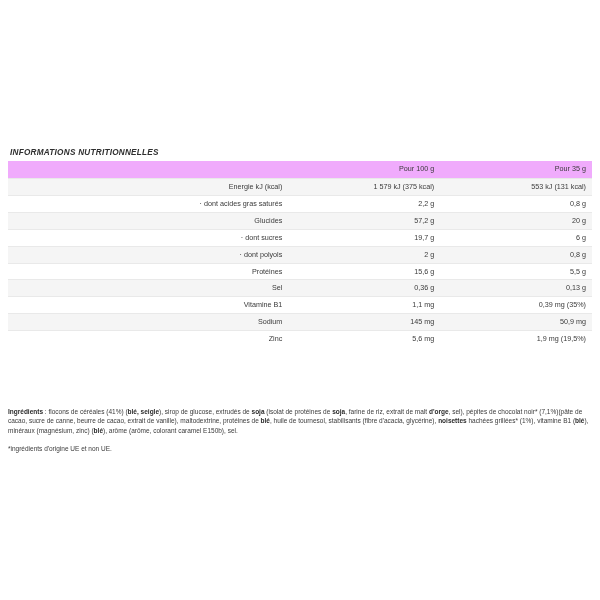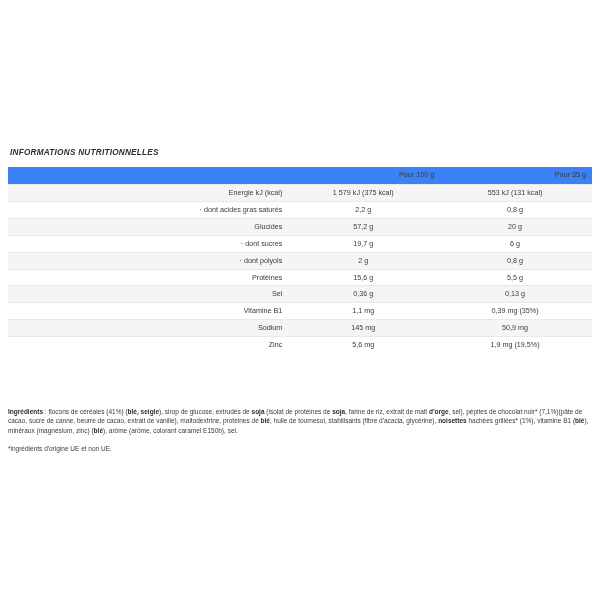--- a/index.html
+++ b/index.html
@@ -25,41 +25,41 @@
     left: 8px;
     top: 148px;
     width: 584px;
   }
   .nut-title {
     font-style: italic;
     font-weight: bold;
     font-size: 8.2px;
     letter-spacing: 0.25px;
     color: #2f2f2f;
-    margin: 0 0 10px 2px;
+    margin: 0 0 4px 2px;
   }
   .nut-portion {
     font-size: 7.2px;
     color: #3f3f3f;
     margin: 0 0 4px 2px;
   }
   table.nut {
     width: 100%;
     border-collapse: collapse;
     font-size: 7.2px;
     color: #3a3a3a;
   }
   table.nut th, table.nut td {
     padding: 4px 6px 4px 4px;
     vertical-align: middle;
     font-weight: normal;
     line-height: 1.1;
   }
   table.nut thead th {
-    background: #3b82f6;
+    background: #f0abfc;
     text-align: right;
     color: #3a3a3a;
     padding-bottom: 5px;
   }
   table.nut thead th.lbl {
     text-align: left;
   }
   table.nut tbody tr td {
     border-top: 1px solid #e9e9e9;
   }
@@ -68,21 +68,21 @@
   }
   table.nut tbody tr:nth-child(even) td {
     background: #ffffff;
   }
   td.lbl {
     text-align: right;
     width: 48%;
     padding-left: 4px;
   }
   td.val {
-    text-align: center;
+    text-align: right;
     width: 26%;
   }
   .indent {
     padding-left: 10px;
   }
   .ingredients {
     position: absolute;
     left: 8px;
     top: 407px;
     width: 585px;

